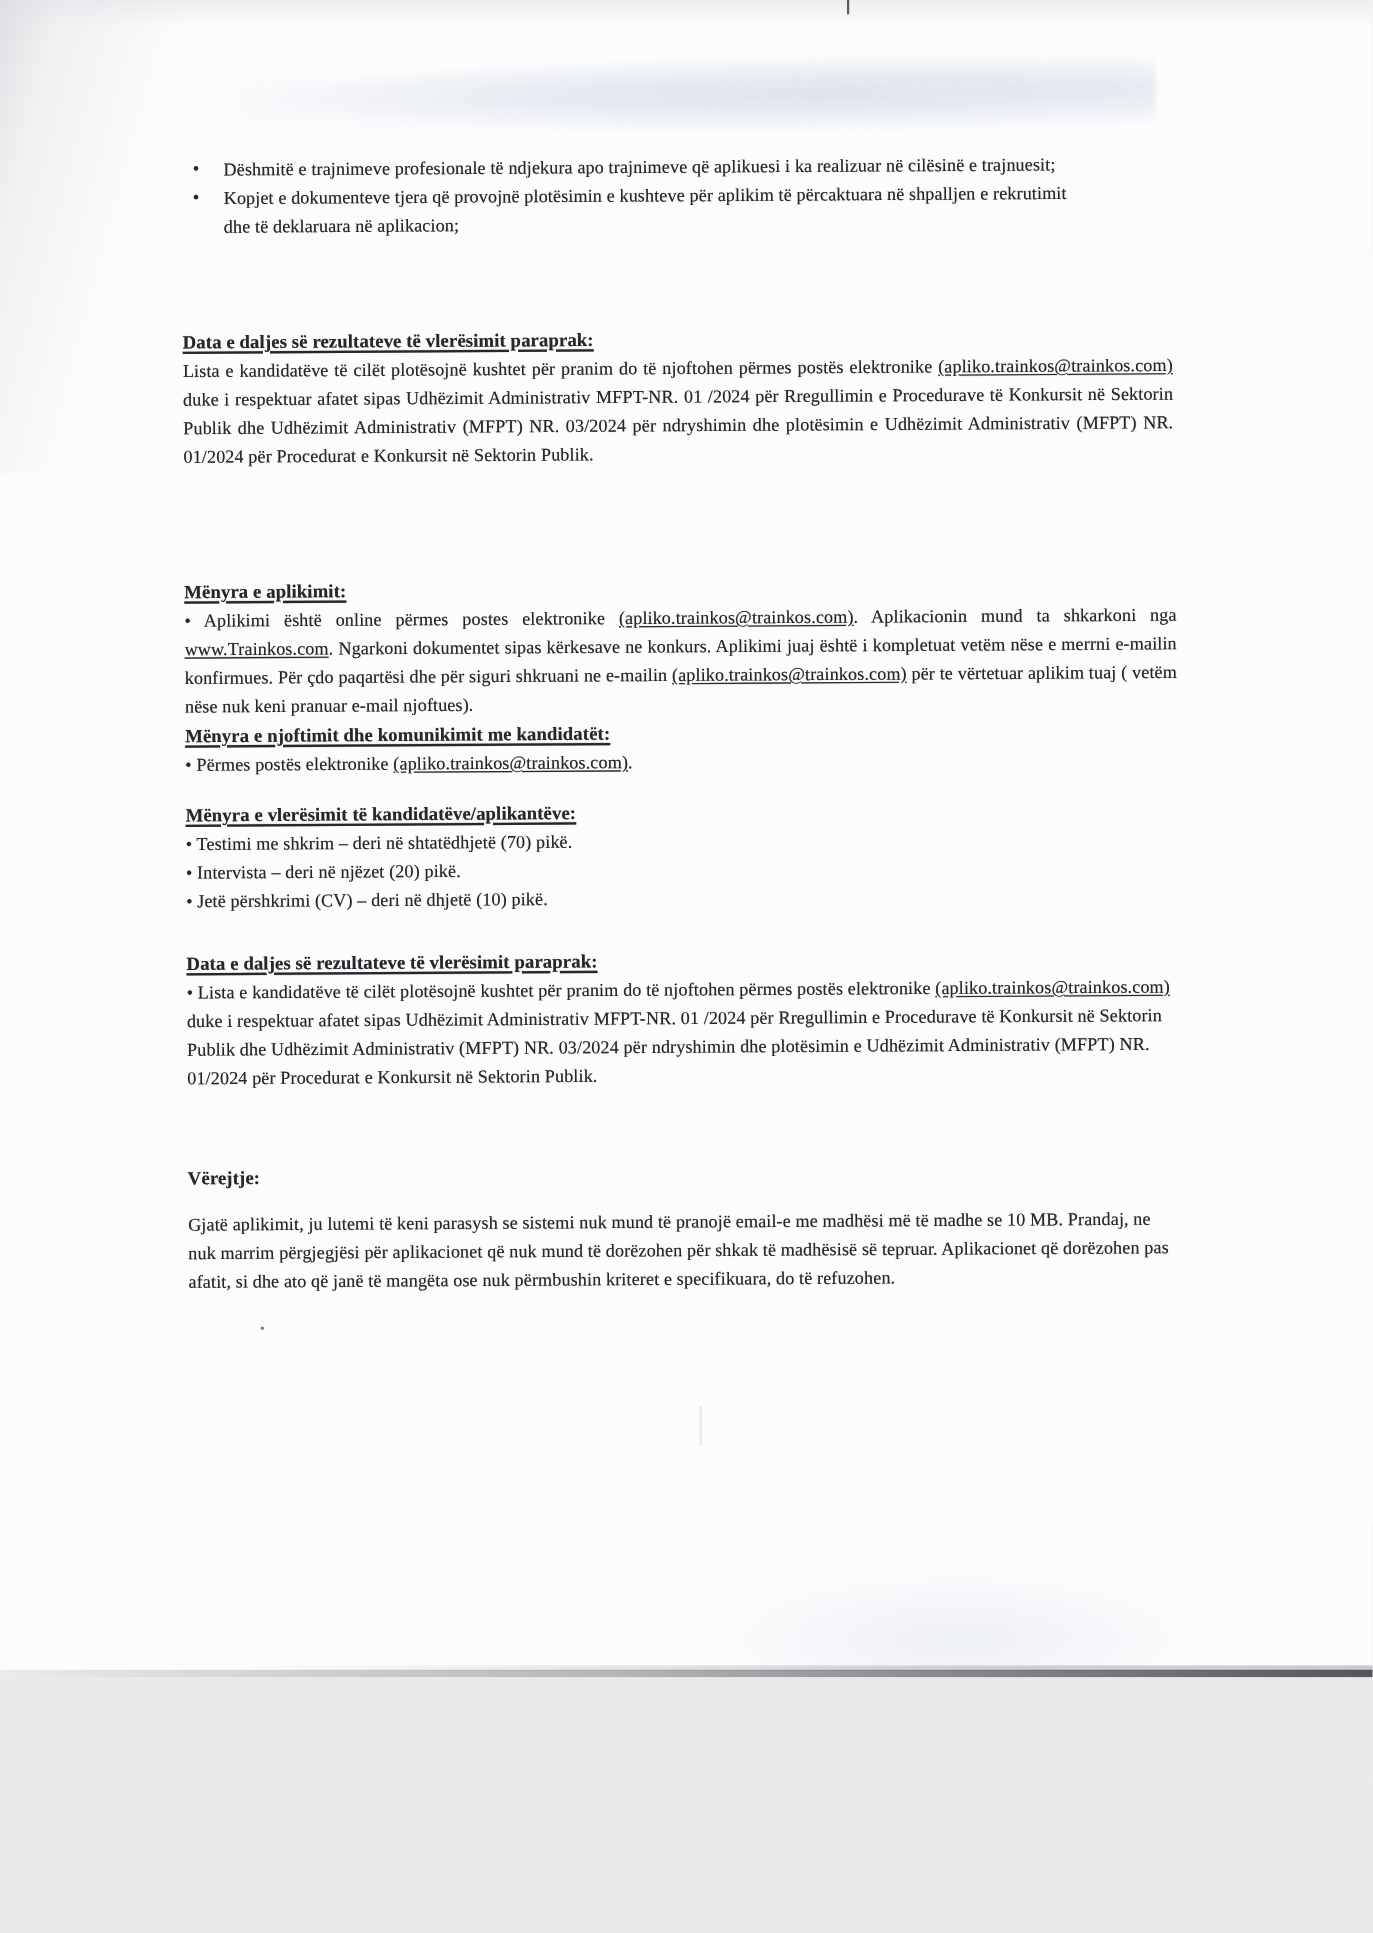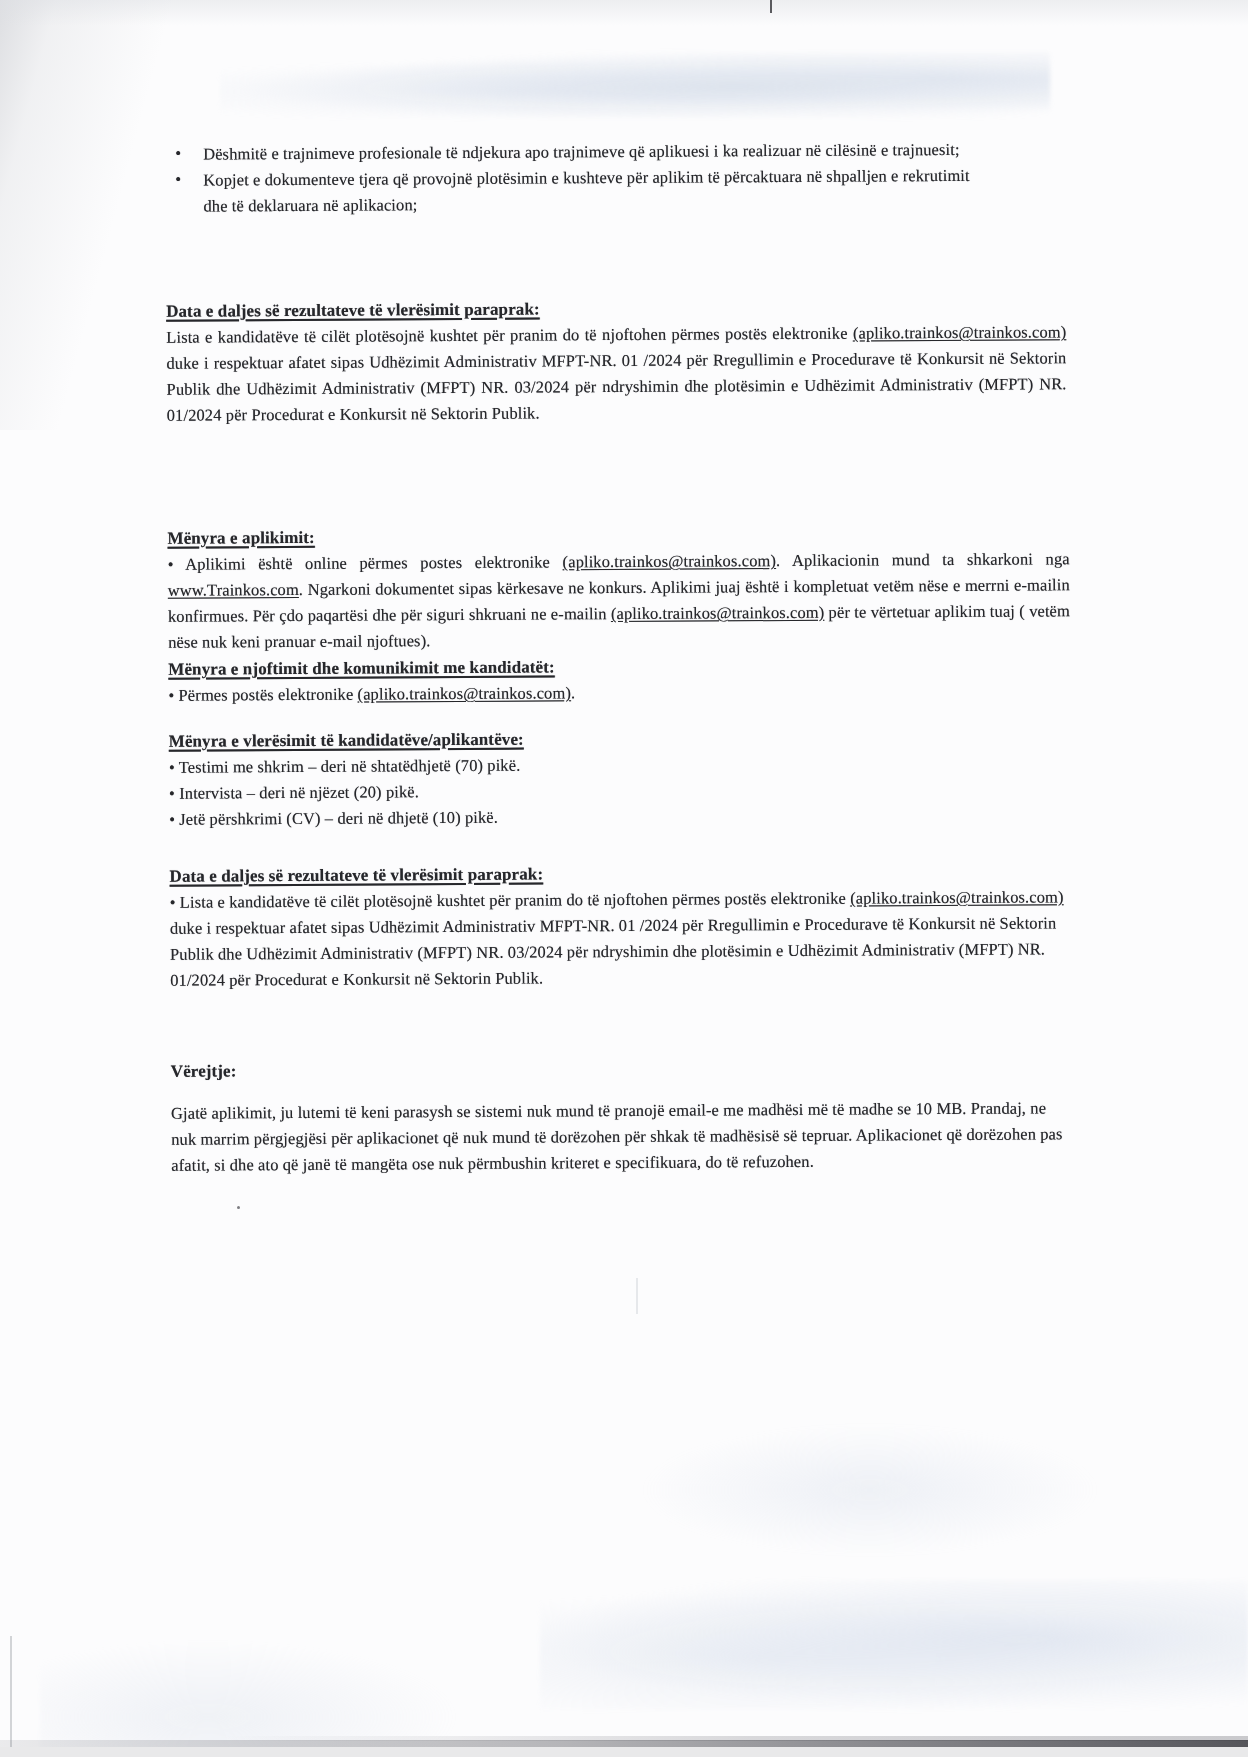--- a/index.html
+++ b/index.html
@@ -1,18 +1,18 @@
 <!DOCTYPE html>
 <html><head>
 <meta charset="utf-8">
 <style>
   html,body{margin:0;padding:0;background:#e9e9ea;}
   .page{
     position:relative;
-    width:1248px;height:1747px;
+    width:1248px;height:1525px;
     margin:0 auto;
     background:#fcfcfd;
     overflow:hidden;
     font-family:"Liberation Serif","DejaVu Serif",serif;
     color:#26272b;
   }
   
   .artifact{position:absolute;pointer-events:none;}
   .corner-tl{
     top:0;left:0;width:200px;height:430px;

